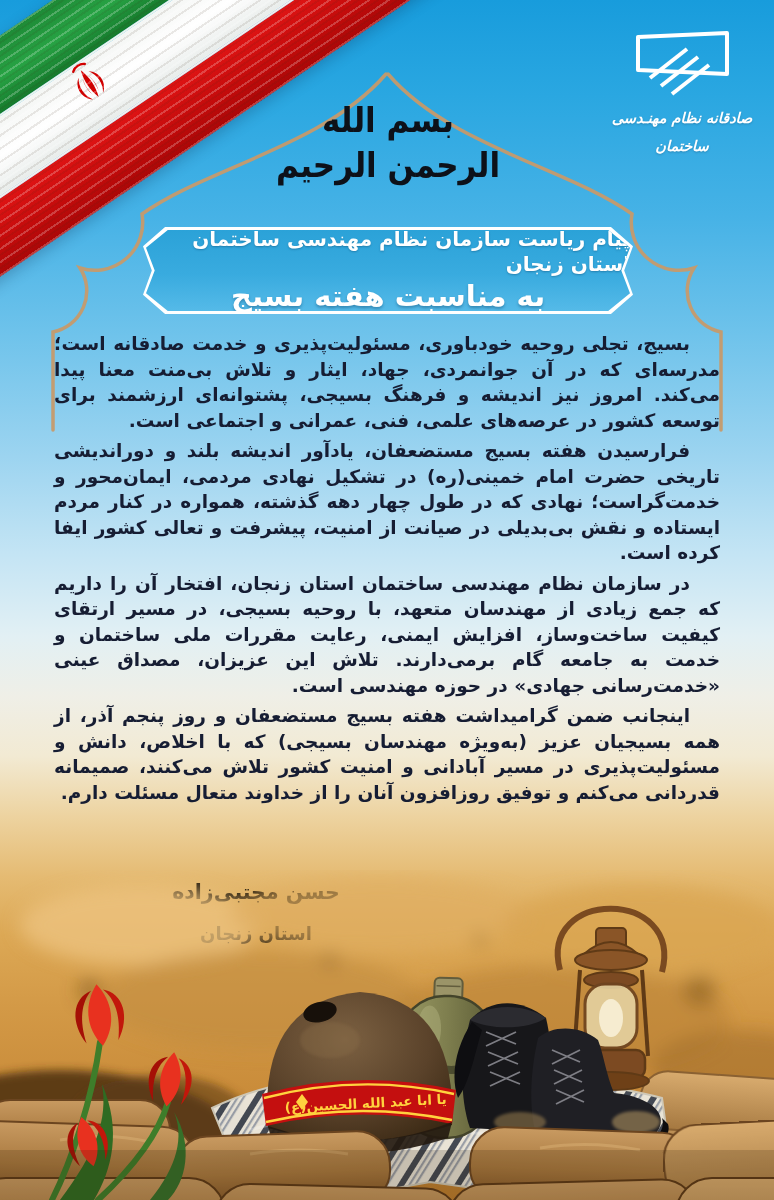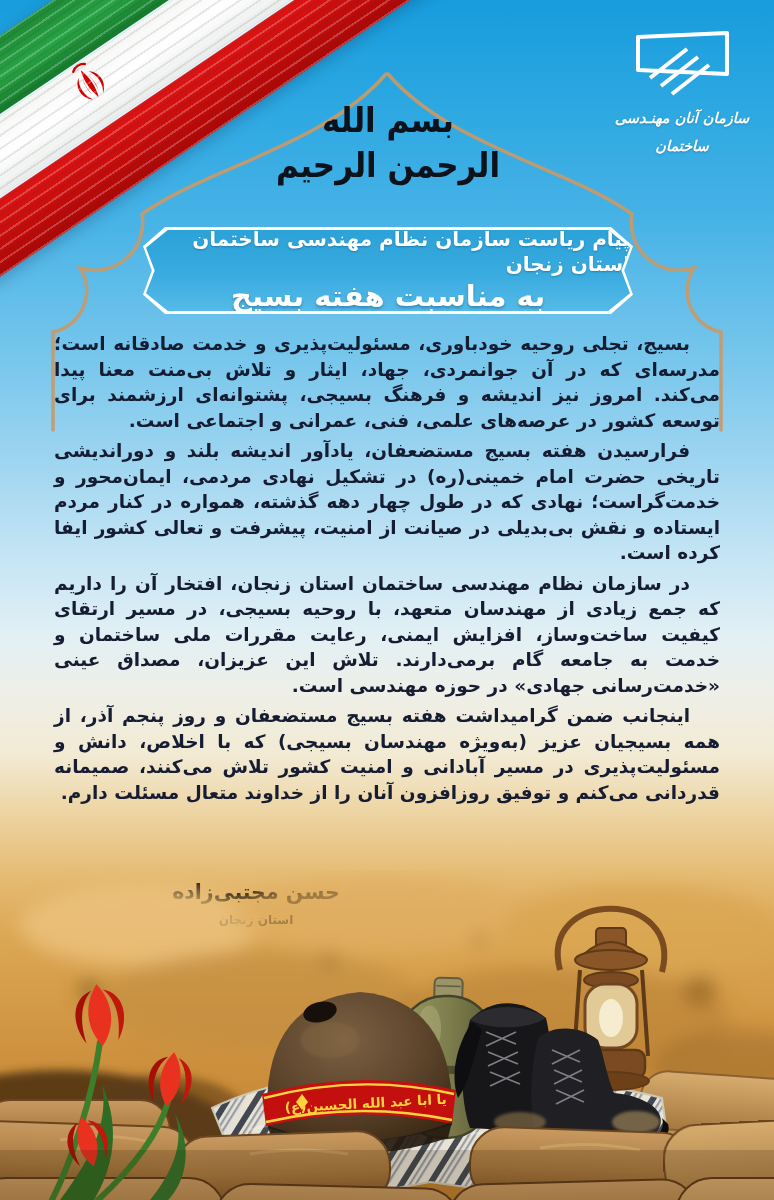--- a/index.html
+++ b/index.html
@@ -41,23 +41,23 @@
     background:linear-gradient(180deg,#2ba2d8 0%,#39abdf 55%,#55bae8 100%);
     display:flex;flex-direction:column;justify-content:center;align-items:center;direction:rtl;}
   .banner-l1{color:#fff;font-weight:bold;font-size:20px;line-height:1.25;text-shadow:0 1px 2px rgba(10,70,110,.4);}
   .banner-l2{color:#fff;font-weight:bold;font-size:29px;line-height:1.2;margin-top:2px;text-shadow:0 2px 3px rgba(10,70,110,.4);}
   
   .message{left:54px;top:331px;width:666px;direction:rtl;text-align:justify;
            color:#161d33;font-weight:bold;font-size:18.5px;line-height:25.5px;}
   .message p{margin:0 0 5px 0;text-indent:30px;}
   
   .signature{left:86px;top:880px;width:340px;text-align:center;direction:rtl;color:#1c1408;font-weight:bold;}
-  .sig-name{font-size:20.5px;margin-bottom:9px;}
+  .sig-name{font-size:20.5px;margin-bottom:19px;}
   .sig-role{font-size:18px;margin-bottom:9px;}
-  .sig-region{font-size:12px;}
+  .sig-region{font-size:18px;}
   
   .scene{left:0;top:870px;}
   .kef-text{font-family:"DejaVu Sans",sans-serif;}
 </style>
 </head>
 <body>
 
 <div class="poster">
 
   <svg class="abs arch" width="774" height="620" viewBox="0 0 774 620">
@@ -94,21 +94,21 @@
 
   <div class="abs logo">
     <svg width="118" height="74" viewBox="0 0 118 74">
       <g fill="none" stroke="#ffffff" stroke-width="4" stroke-linejoin="round">
         <path d="M15 11 L104 7 L104 48 L15 44 Z"></path>
         <path d="M27 52 L64 23"></path>
         <path d="M38 60 L75 31"></path>
         <path d="M49 68 L86 39"></path>
       </g>
     </svg>
-    <div class="logo-name">سازمان آنان مهنـدسی ساختمان</div>
+    <div class="logo-name">صادقانه نظام مهنـدسی ساختمان</div>
   </div>
 
   <div class="abs bismillah" dir="rtl">بسم الله الرحمن الرحیم</div>
 
   <div class="abs banner">
     <div class="banner-inner">
       <div class="banner-l1">پیام ریاست سازمان نظام مهندسی ساختمان استان زنجان</div>
       <div class="banner-l2">به مناسبت هفته بسیج</div>
     </div>
   </div>

